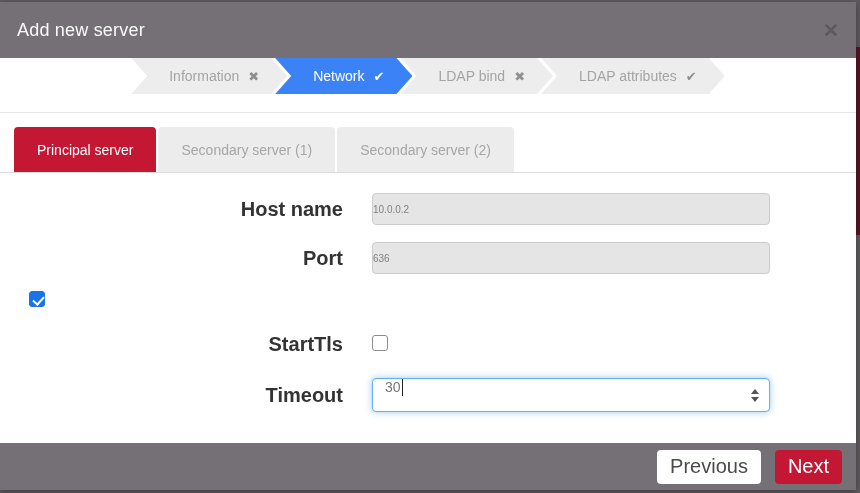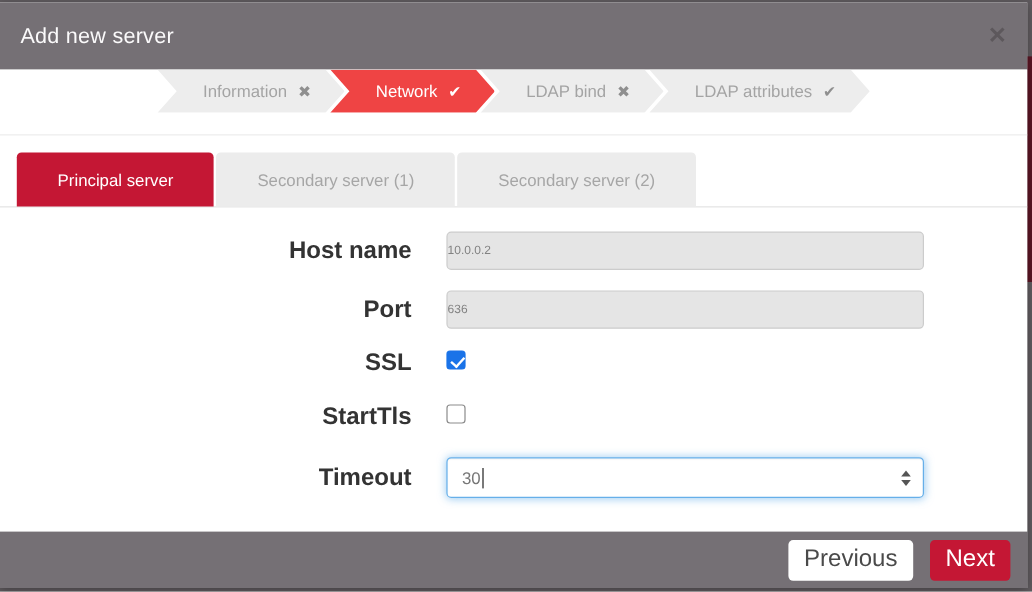--- a/index.html
+++ b/index.html
@@ -35,29 +35,29 @@
     display:flex; align-items:flex-start; justify-content:center;
   }
   .step {
     height:36px; display:flex; align-items:center; gap:9px;
     padding:0 28px 0 38px; font-size:14px;
     background:#ededed; color:#a4a4a4; cursor:pointer;
     clip-path:polygon(0 0, calc(100% - 16px) 0, 100% 50%, calc(100% - 16px) 100%, 0 100%, 16px 50%);
   }
   .step + .step { margin-left:-12px; }
   .step .step-icon { font-size:13px; color:#8f8f8f; }
-  .step.active { background:#ef4444; color:#fff; }
+  .step.active { background:#3b82f6; color:#fff; }
   .step.active .step-icon { color:#fff; }
   
   .tab-bar {
     flex:0 0 60px; padding:14px 0 0 14px;
     border-bottom:1px solid #ddd; display:flex; background:#fff;
   }
   .tab {
-    height:45px; padding:0 34px; margin-right:2px;
+    height:45px; padding:0 23px; margin-right:2px;
     display:flex; align-items:center; font-size:14px;
     background:#ececec; color:#a6a6a6;
     border-radius:4px 4px 0 0; cursor:pointer; white-space:nowrap;
   }
   .tab.active { background:#c41734; color:#fff; }
   
   .form-area { flex:1 1 auto; padding-top:20px; background:#fff; }
   .form-row { display:flex; align-items:center; margin-bottom:17px; }
   .form-row.check-row { margin-bottom:22px; }
   .form-label {
@@ -76,21 +76,21 @@
   }
   .checkbox.checked { background:#1a73e8; border-color:#1a73e8; }
   .checkbox.checked::after {
     content:""; position:absolute; left:4.5px; top:1.5px;
     width:5px; height:9px;
     border:solid #fff; border-width:0 2px 2px 0; transform:rotate(42deg);
   }
   .timeout-wrap {
     width:398px; height:34px; border:1px solid #66afe9; border-radius:4px;
     box-shadow:0 0 7px rgba(102,175,233,.65), inset 0 1px 1px rgba(0,0,0,.06);
-    display:flex; align-items:center; padding:0 12px; position:relative;
+    display:flex; align-items:flex-start; padding:0 12px; position:relative;
     font-size:14px; color:#777; background:#fff; cursor:text;
   }
   .caret { width:1px; height:17px; background:#222; margin-left:1px; }
   .spinner {
     position:absolute; right:10px; top:0; height:100%;
     display:flex; flex-direction:column; justify-content:center; gap:3px;
     cursor:pointer;
   }
   .arr { width:0; height:0; border-left:4px solid transparent; border-right:4px solid transparent; }
   .arr.up   { border-bottom:5px solid #555; }
@@ -161,21 +161,20 @@
     </div>
 
     <div class="form-row">
       <label class="form-label">Port</label>
       <div class="input-col">
         <input type="text" class="text-input" value="636" style="">
       </div>
     </div>
 
     <div class="form-row check-row">
-      <label class="form-label">SSL</label>
       <div class="input-col">
         <span class="checkbox checked"></span>
       </div>
     </div>
 
     <div class="form-row check-row">
       <label class="form-label">StartTls</label>
       <div class="input-col">
         <span class="checkbox"></span>
       </div>

